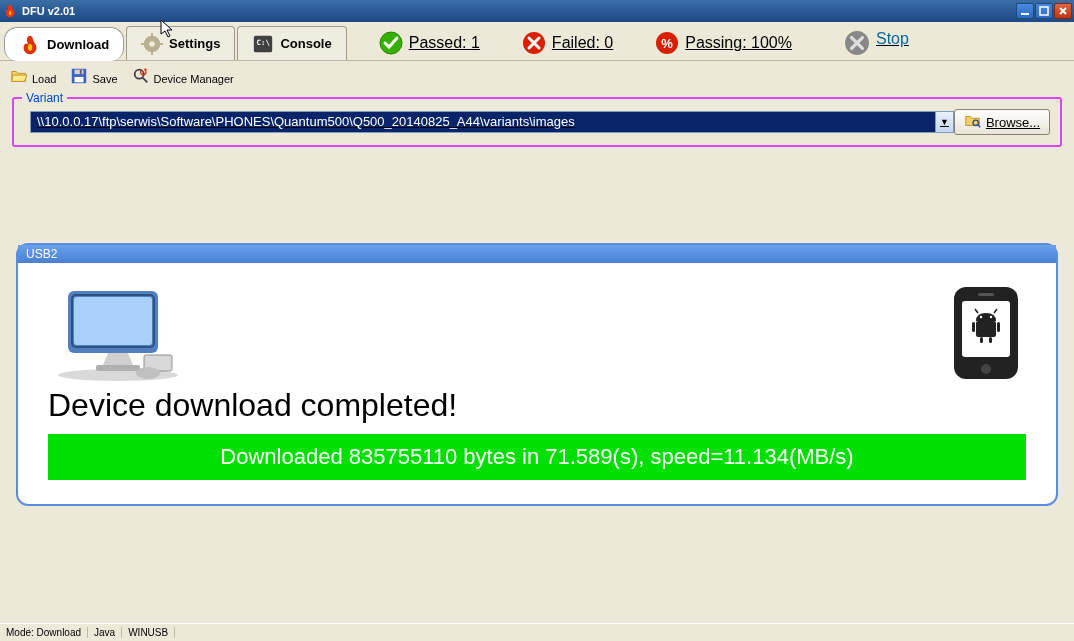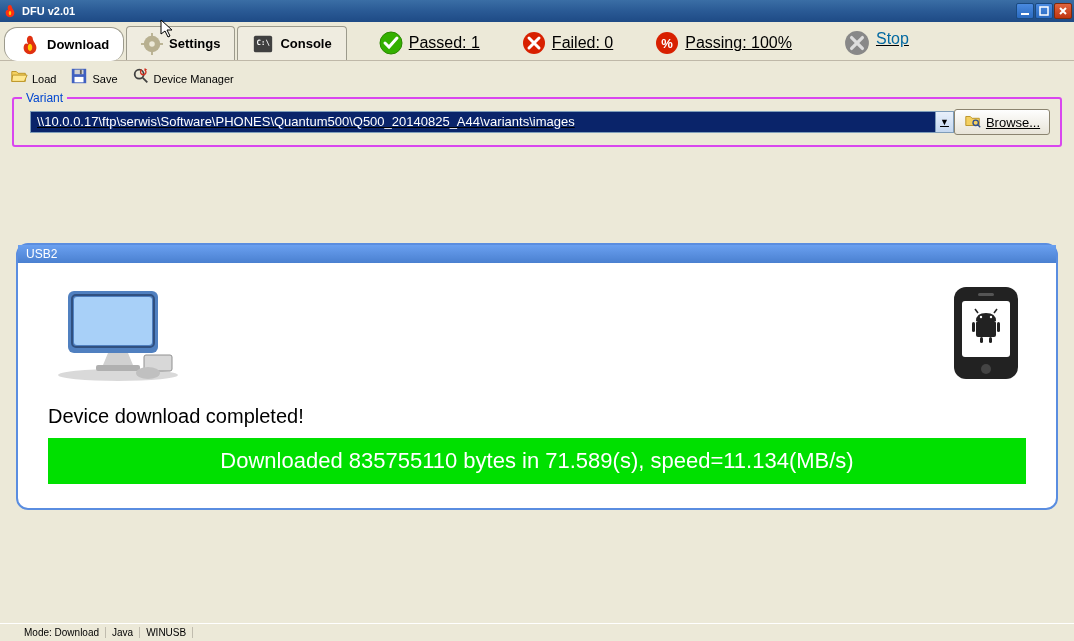--- a/index.html
+++ b/index.html
@@ -205,40 +205,40 @@
   padding: 20px 30px 24px 30px;
 }
 .usb-top {
   display: flex;
   align-items: center;
   justify-content: space-between;
 }
 .usb-top .computer-img { width: 140px; height: 100px; }
 .usb-top .phone-img { width: 80px; height: 100px; }
 .usb-msg {
-  font-size: 20px;
-  margin: 22px 0 10px 0;
+  font-size: 32px;
+  margin: 4px 0 10px 0;
 }
 .usb-progress {
   background: #00e000;
   color: #fff;
   font-size: 22px;
   text-align: center;
   padding: 10px;
 }
 
 
 .statusbar {
   height: 18px;
   background: #ece9d8;
   border-top: 1px solid #fff;
   display: flex;
   align-items: center;
   font-size: 10px;
-  padding: 0 18px;
+  padding: 0 0;
 }
 .statusbar .cell { padding: 0 6px; border-right: 1px solid #c0bcae; }
 
 
 .cursor {
   position: absolute;
   left: 160px;
   top: 19px;
   pointer-events: none;
 }

